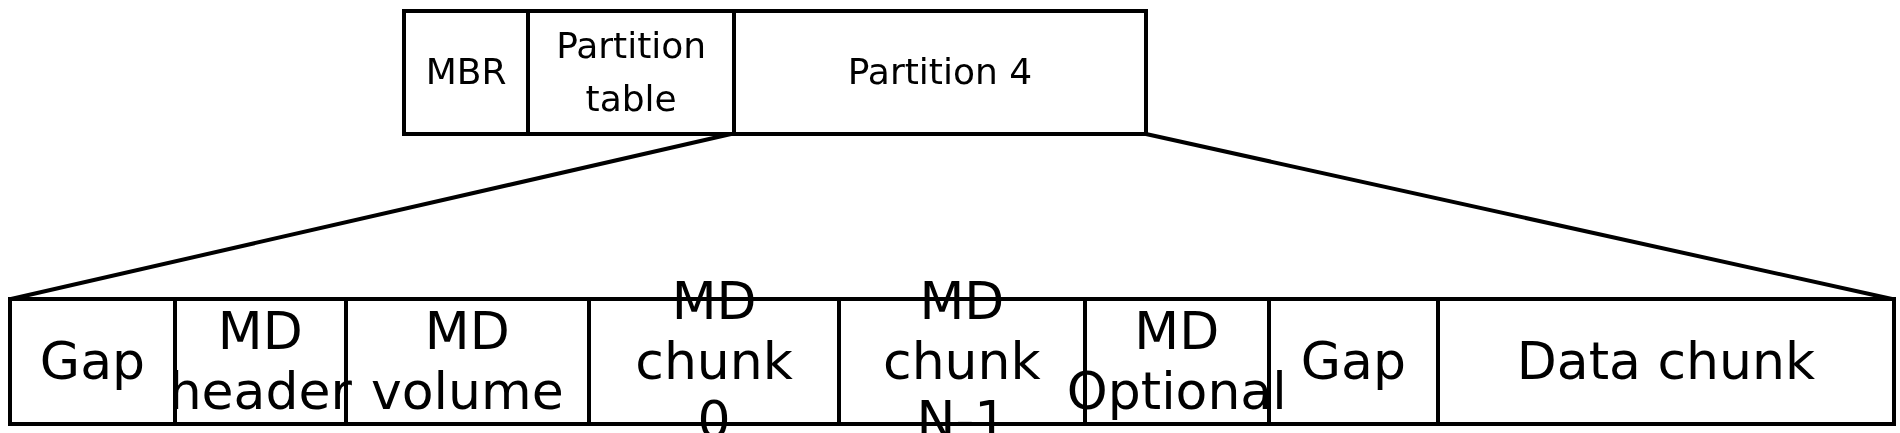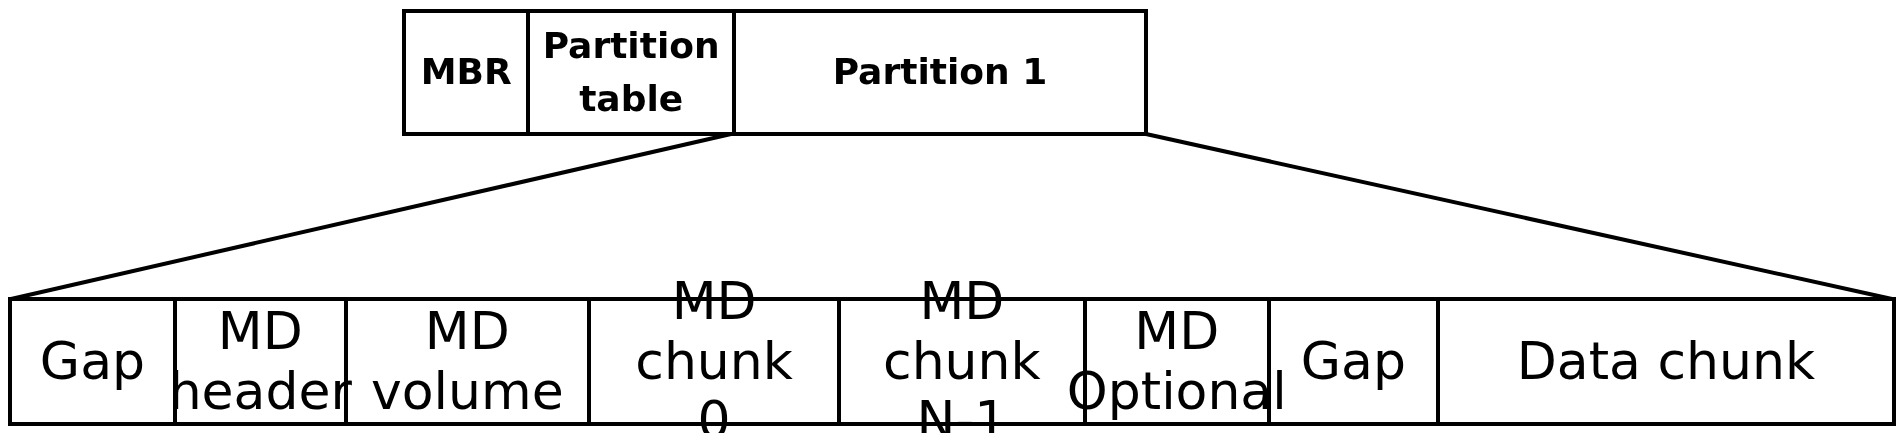--- a/index.html
+++ b/index.html
@@ -23,21 +23,20 @@
     border: 4px solid #000000;
     background: #ffffff;
   }
   #top-row {
     left: 402px;
     top: 9px;
     width: 746px;
     height: 127px;
     font-size: 36px;
     line-height: 1.45;
-    font-weight: bold;
   }
   #bottom-row {
     left: 8px;
     top: 297px;
     width: 1888px;
     height: 129px;
     font-size: 52px;
     line-height: 1.15;
   }
   .cell {
@@ -63,21 +62,21 @@
 </style>
 </head>
 <body>
 
 <div id="canvas">
 
   <div class="row" id="top-row">
     <div class="cell" style="flex:123 0 0">MBR</div>
     <div class="cell" style="flex:206 0 0">Partition
 table</div>
-    <div class="cell" style="flex:417 0 0">Partition 1</div>
+    <div class="cell" style="flex:417 0 0">Partition 4</div>
   </div>
 
   <svg id="connector-overlay" viewBox="0 0 1900 433">
     <line x1="731" y1="134" x2="11" y2="299" stroke="#000000" stroke-width="4"></line>
     <line x1="1146" y1="134" x2="1892" y2="299" stroke="#000000" stroke-width="4"></line>
   </svg>
 
   <div class="row" id="bottom-row">
     <div class="cell" style="flex:164 0 0">Gap</div>
     <div class="cell" style="flex:170 0 0">MD

